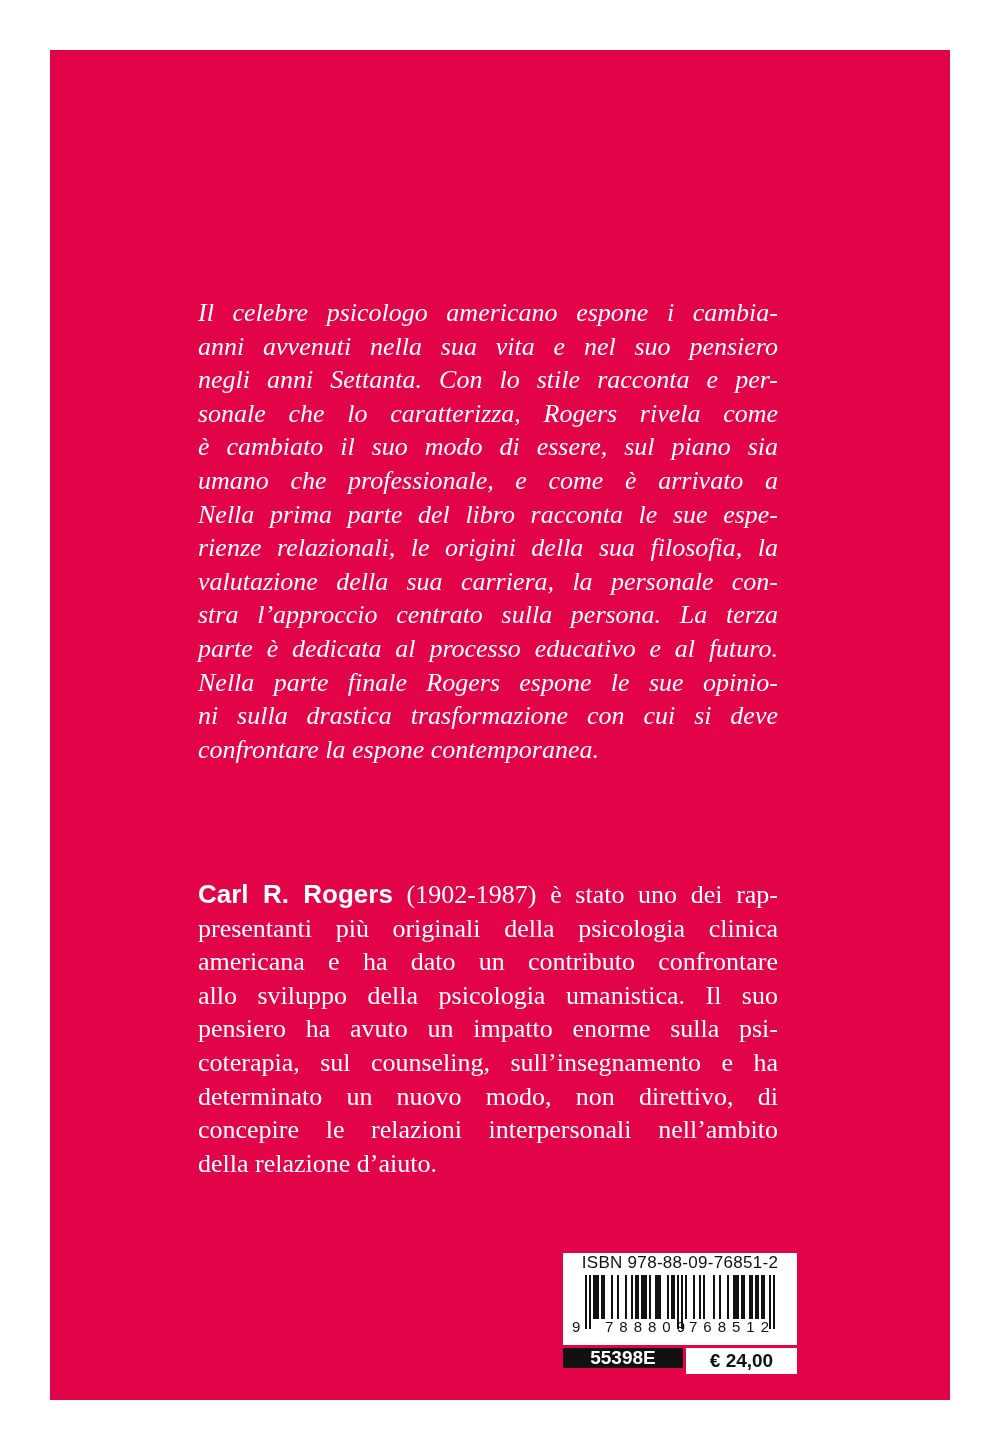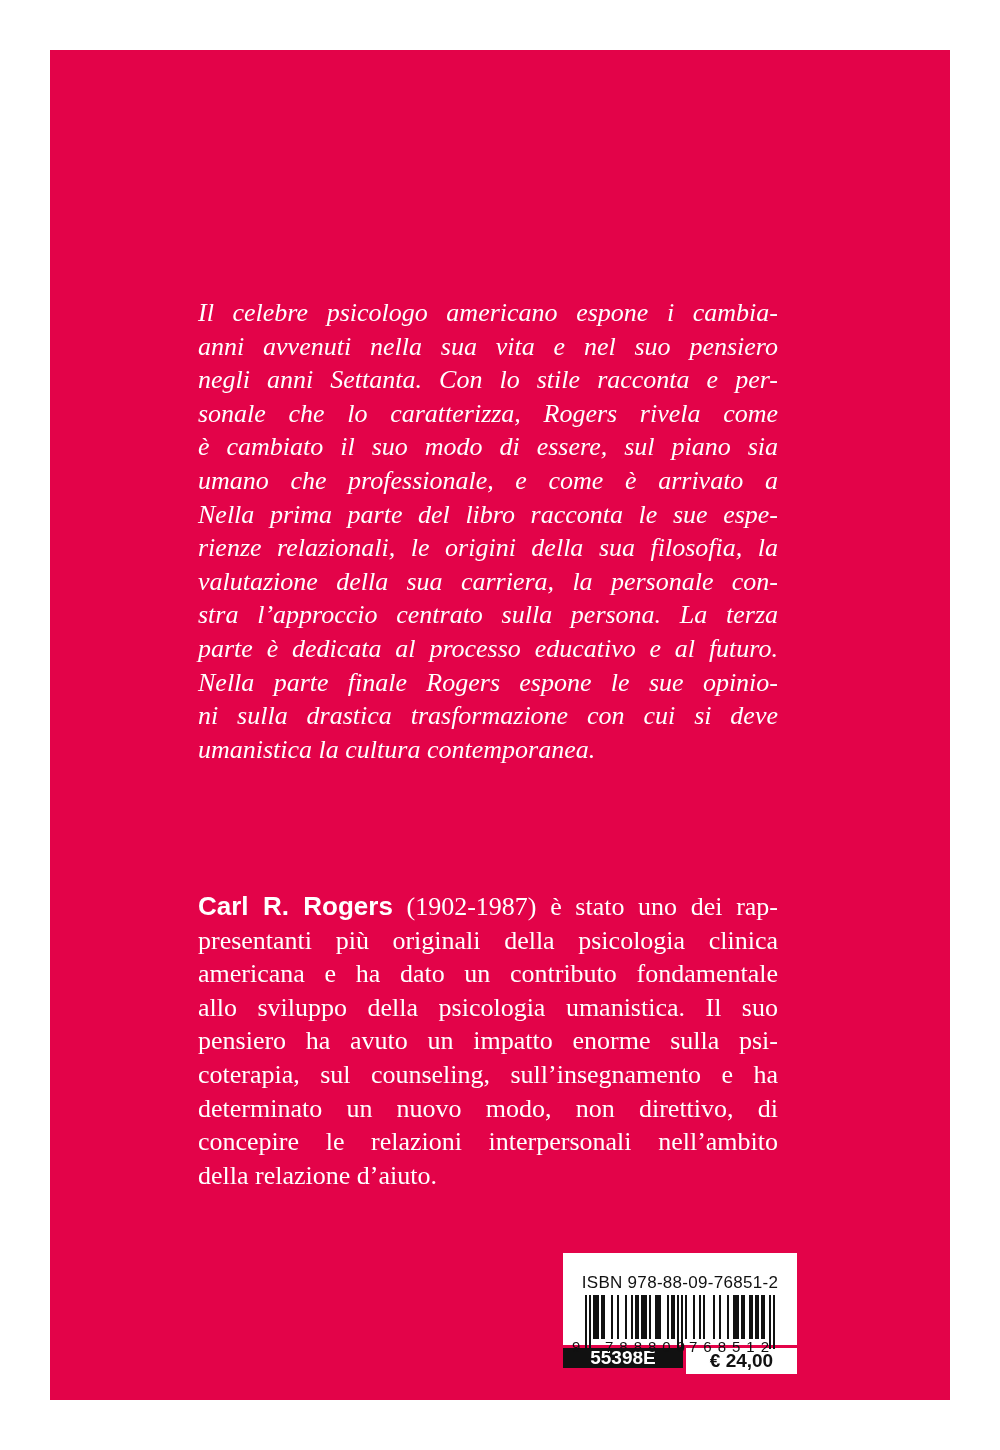--- a/index.html
+++ b/index.html
@@ -25,21 +25,21 @@
     height: 1350px;
     background: #E30349;
   }
   .textcol {
     position: absolute;
     left: 148px;
     width: 580px;
     color: #ffffff;
   }
   .synopsis { top: 246px; }
-  .authorbio { top: 828px; margin-top: 12px; }
+  .authorbio { top: 828px; }
   .line {
     font-size: 26px;
     line-height: 33.6px;
     text-align: justify;
     text-align-last: justify;
     white-space: normal;
   }
   .line.short {
     text-align-last: left;
   }
@@ -53,21 +53,21 @@
     position: absolute;
     left: 513px;
     top: 1203px;
     width: 234px;
   }
   .isbn-box {
     background: #ffffff;
     width: 234px;
     height: 92px;
     box-sizing: border-box;
-    padding-top: 20px;
+    padding-top: 0;
   }
   .isbn-text {
     font-family: "Liberation Sans", sans-serif;
     font-size: 17px;
     color: #111111;
     text-align: center;
     letter-spacing: 0.3px;
     line-height: 20px;
   }
   .barcode-wrap {
@@ -135,27 +135,27 @@
       <div class="line">sonale che lo caratterizza, Rogers rivela come</div>
       <div class="line">è cambiato il suo modo di essere, sul piano sia</div>
       <div class="line">umano che professionale, e come è arrivato a</div>
       <div class="line">Nella prima parte del libro racconta le sue espe-</div>
       <div class="line">rienze relazionali, le origini della sua filosofia, la</div>
       <div class="line">valutazione della sua carriera, la personale con-</div>
       <div class="line">stra l’approccio centrato sulla persona. La terza</div>
       <div class="line">parte è dedicata al processo educativo e al futuro.</div>
       <div class="line">Nella parte finale Rogers espone le sue opinio-</div>
       <div class="line">ni sulla drastica trasformazione con cui si deve</div>
-      <div class="line short">umanistica la cultura contemporanea.</div>
+      <div class="line short">confrontare la espone contemporanea.</div>
     </div>
 
     <div class="textcol authorbio" style="position:absolute;">
       <div class="line"><span class="author-name">Carl R. Rogers</span> <span>(1902-1987) è stato uno dei rap-</span></div>
       <div class="line">presentanti più originali della psicologia clinica</div>
-      <div class="line">americana e ha dato un contributo fondamentale</div>
+      <div class="line">americana e ha dato un contributo confrontare</div>
       <div class="line">allo sviluppo della psicologia umanistica. Il suo</div>
       <div class="line">pensiero ha avuto un impatto enorme sulla psi-</div>
       <div class="line">coterapia, sul counseling, sull’insegnamento e ha</div>
       <div class="line">determinato un nuovo modo, non direttivo, di</div>
       <div class="line">concepire le relazioni interpersonali nell’ambito</div>
       <div class="line short">della relazione d’aiuto.</div>
     </div>
 
     <div class="price-block">
       <div class="isbn-box">

